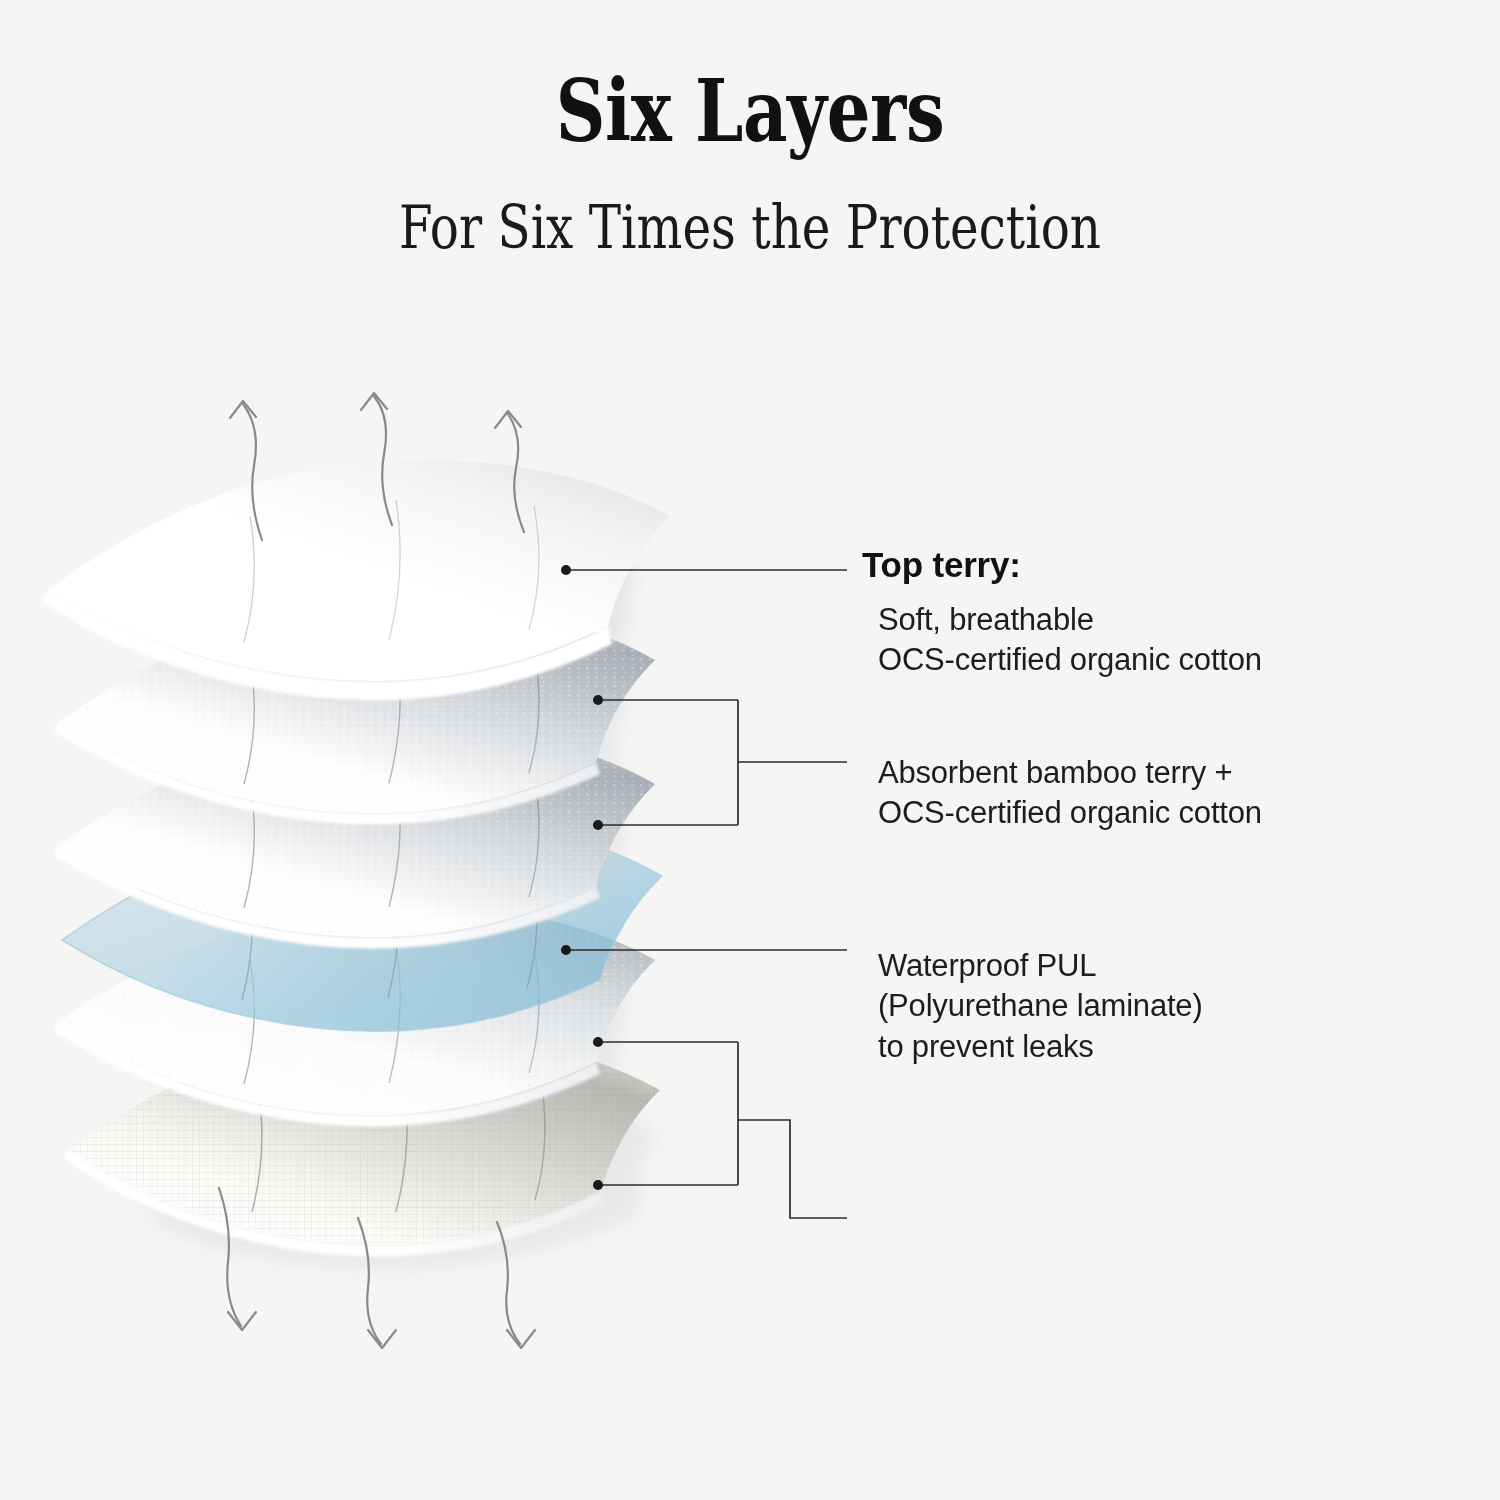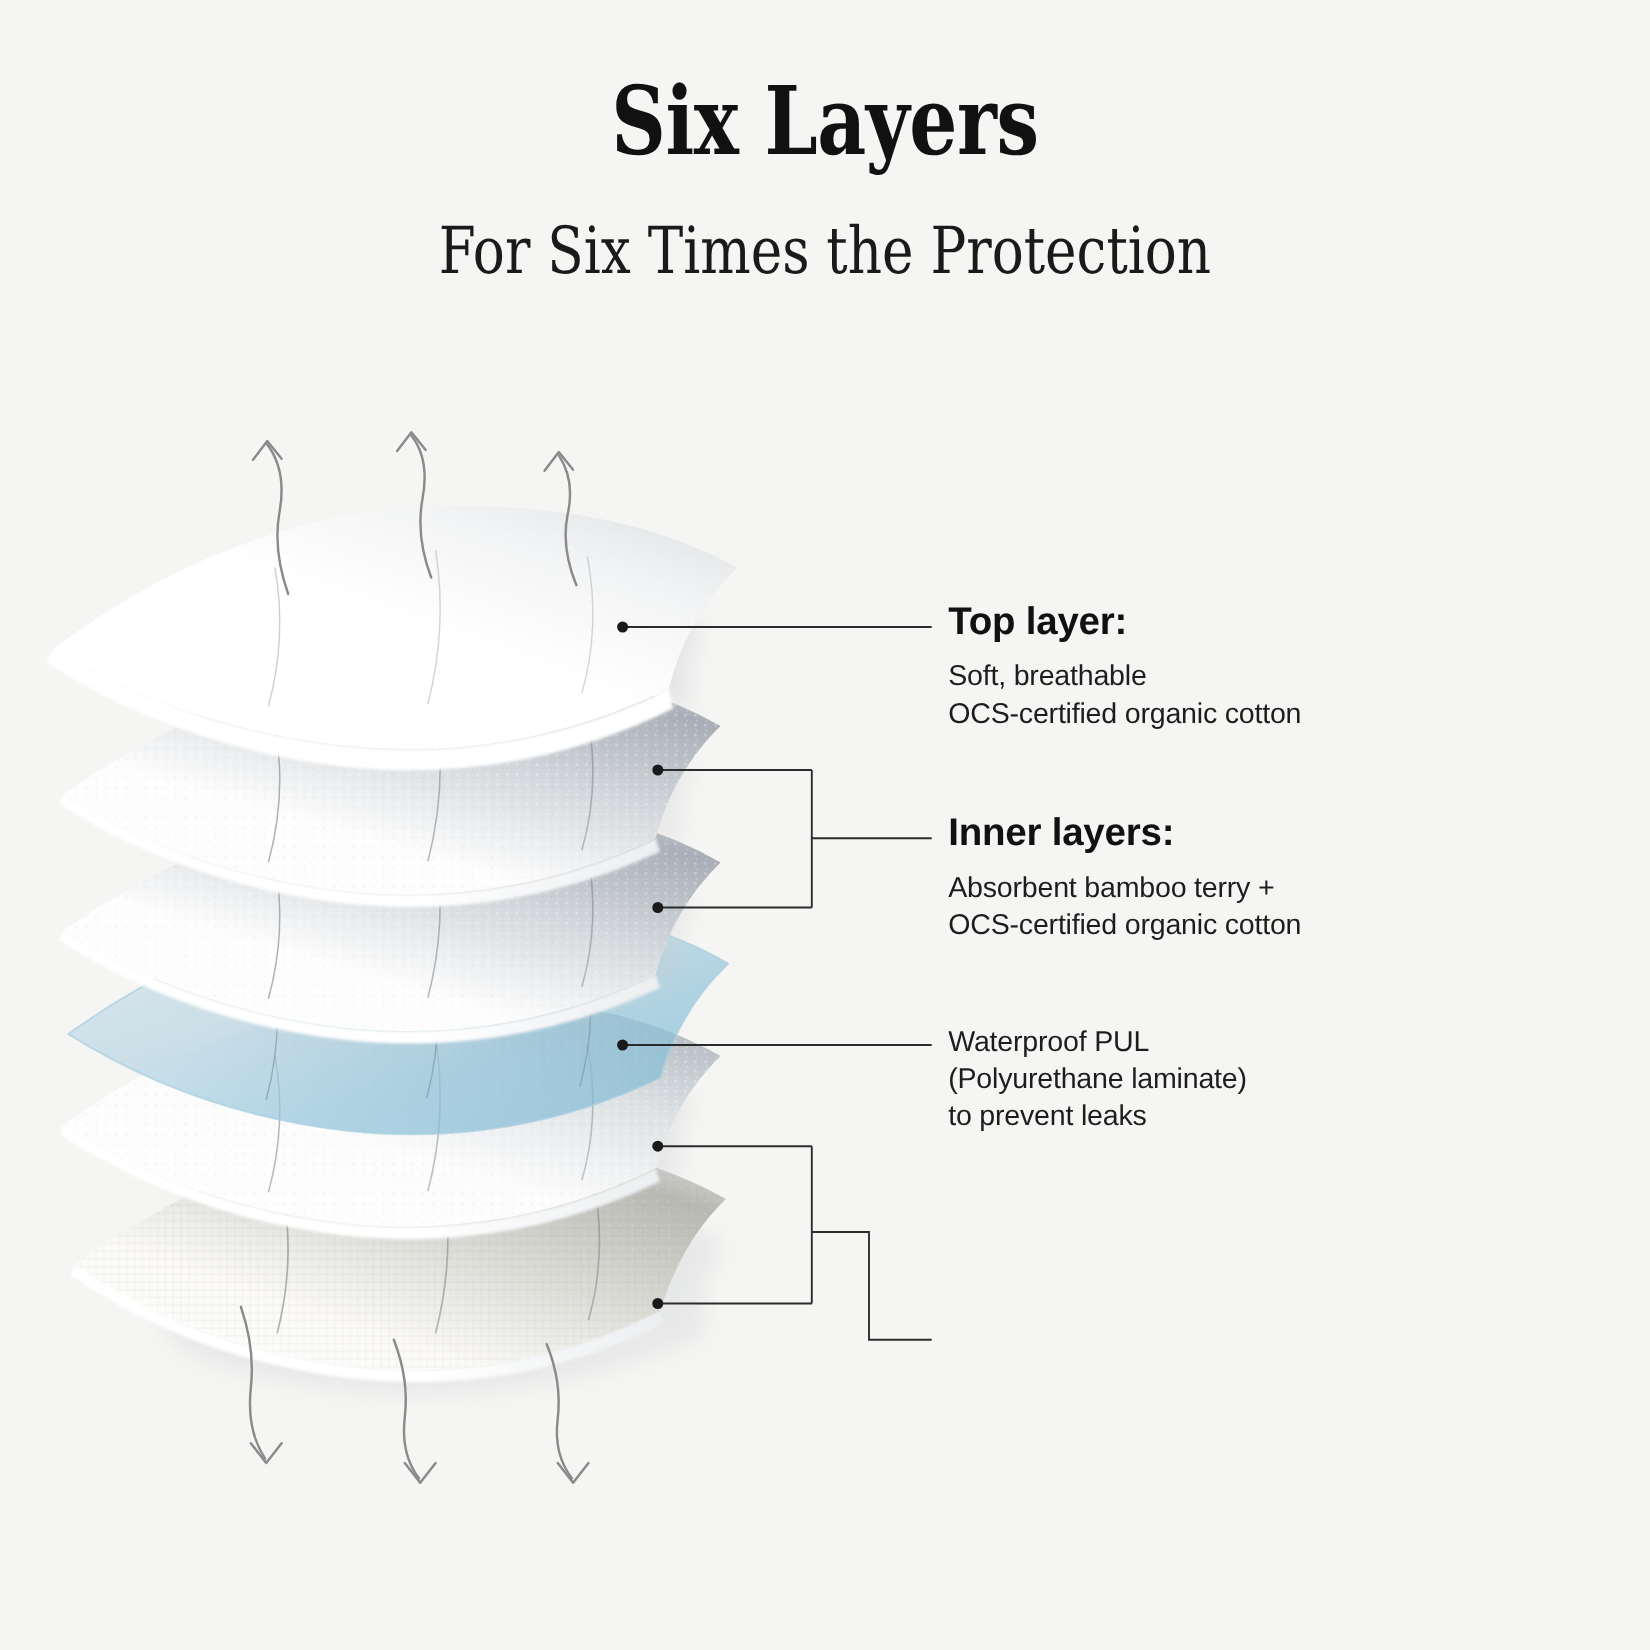--- a/index.html
+++ b/index.html
@@ -79,24 +79,24 @@
     font-weight: 700;
     font-size: 35px;
     color: #111111;
     line-height: 1.12;
     margin: 0 0 14px 0;
     letter-spacing: -0.2px;
   }
   .callout .c-body {
     font-family: "Liberation Sans", sans-serif;
     font-weight: 400;
-    font-size: 26px;
+    font-size: 31px;
     color: #1d1d1d;
     line-height: 1.30;
-    margin: 0;
+    margin: 16px;
     letter-spacing: -0.2px;
     white-space: pre-line;
   }
   .co-0 { top: 545px; }
   .co-1 { top: 737px; }
   .co-2 { top: 930px; }
   .co-3 { top: 1196px; }
 </style>
 </head>
 <body style="background: rgb(245, 245, 243);">
@@ -317,27 +317,26 @@
       <circle cx="598" cy="825" r="5"></circle>
       <circle cx="566" cy="950" r="5"></circle>
       <circle cx="598" cy="1042" r="5"></circle>
       <circle cx="598" cy="1185" r="5"></circle>
     </g>
   </svg>
 
   <div class="callouts">
 
     <div class="callout co-0">
-      <p class="c-head">Top layer:</p>
+      <p class="c-head">Top terry:</p>
       <p class="c-body">Soft, breathable
 OCS-certified organic cotton</p>
     </div>
 
     <div class="callout co-1">
-      <p class="c-head">Inner layers:</p>
       <p class="c-body">Absorbent bamboo terry +
 OCS-certified organic cotton</p>
     </div>
 
     <div class="callout co-2">
       <p class="c-body">Waterproof PUL
 (Polyurethane laminate)
 to prevent leaks</p>
     </div>
 

